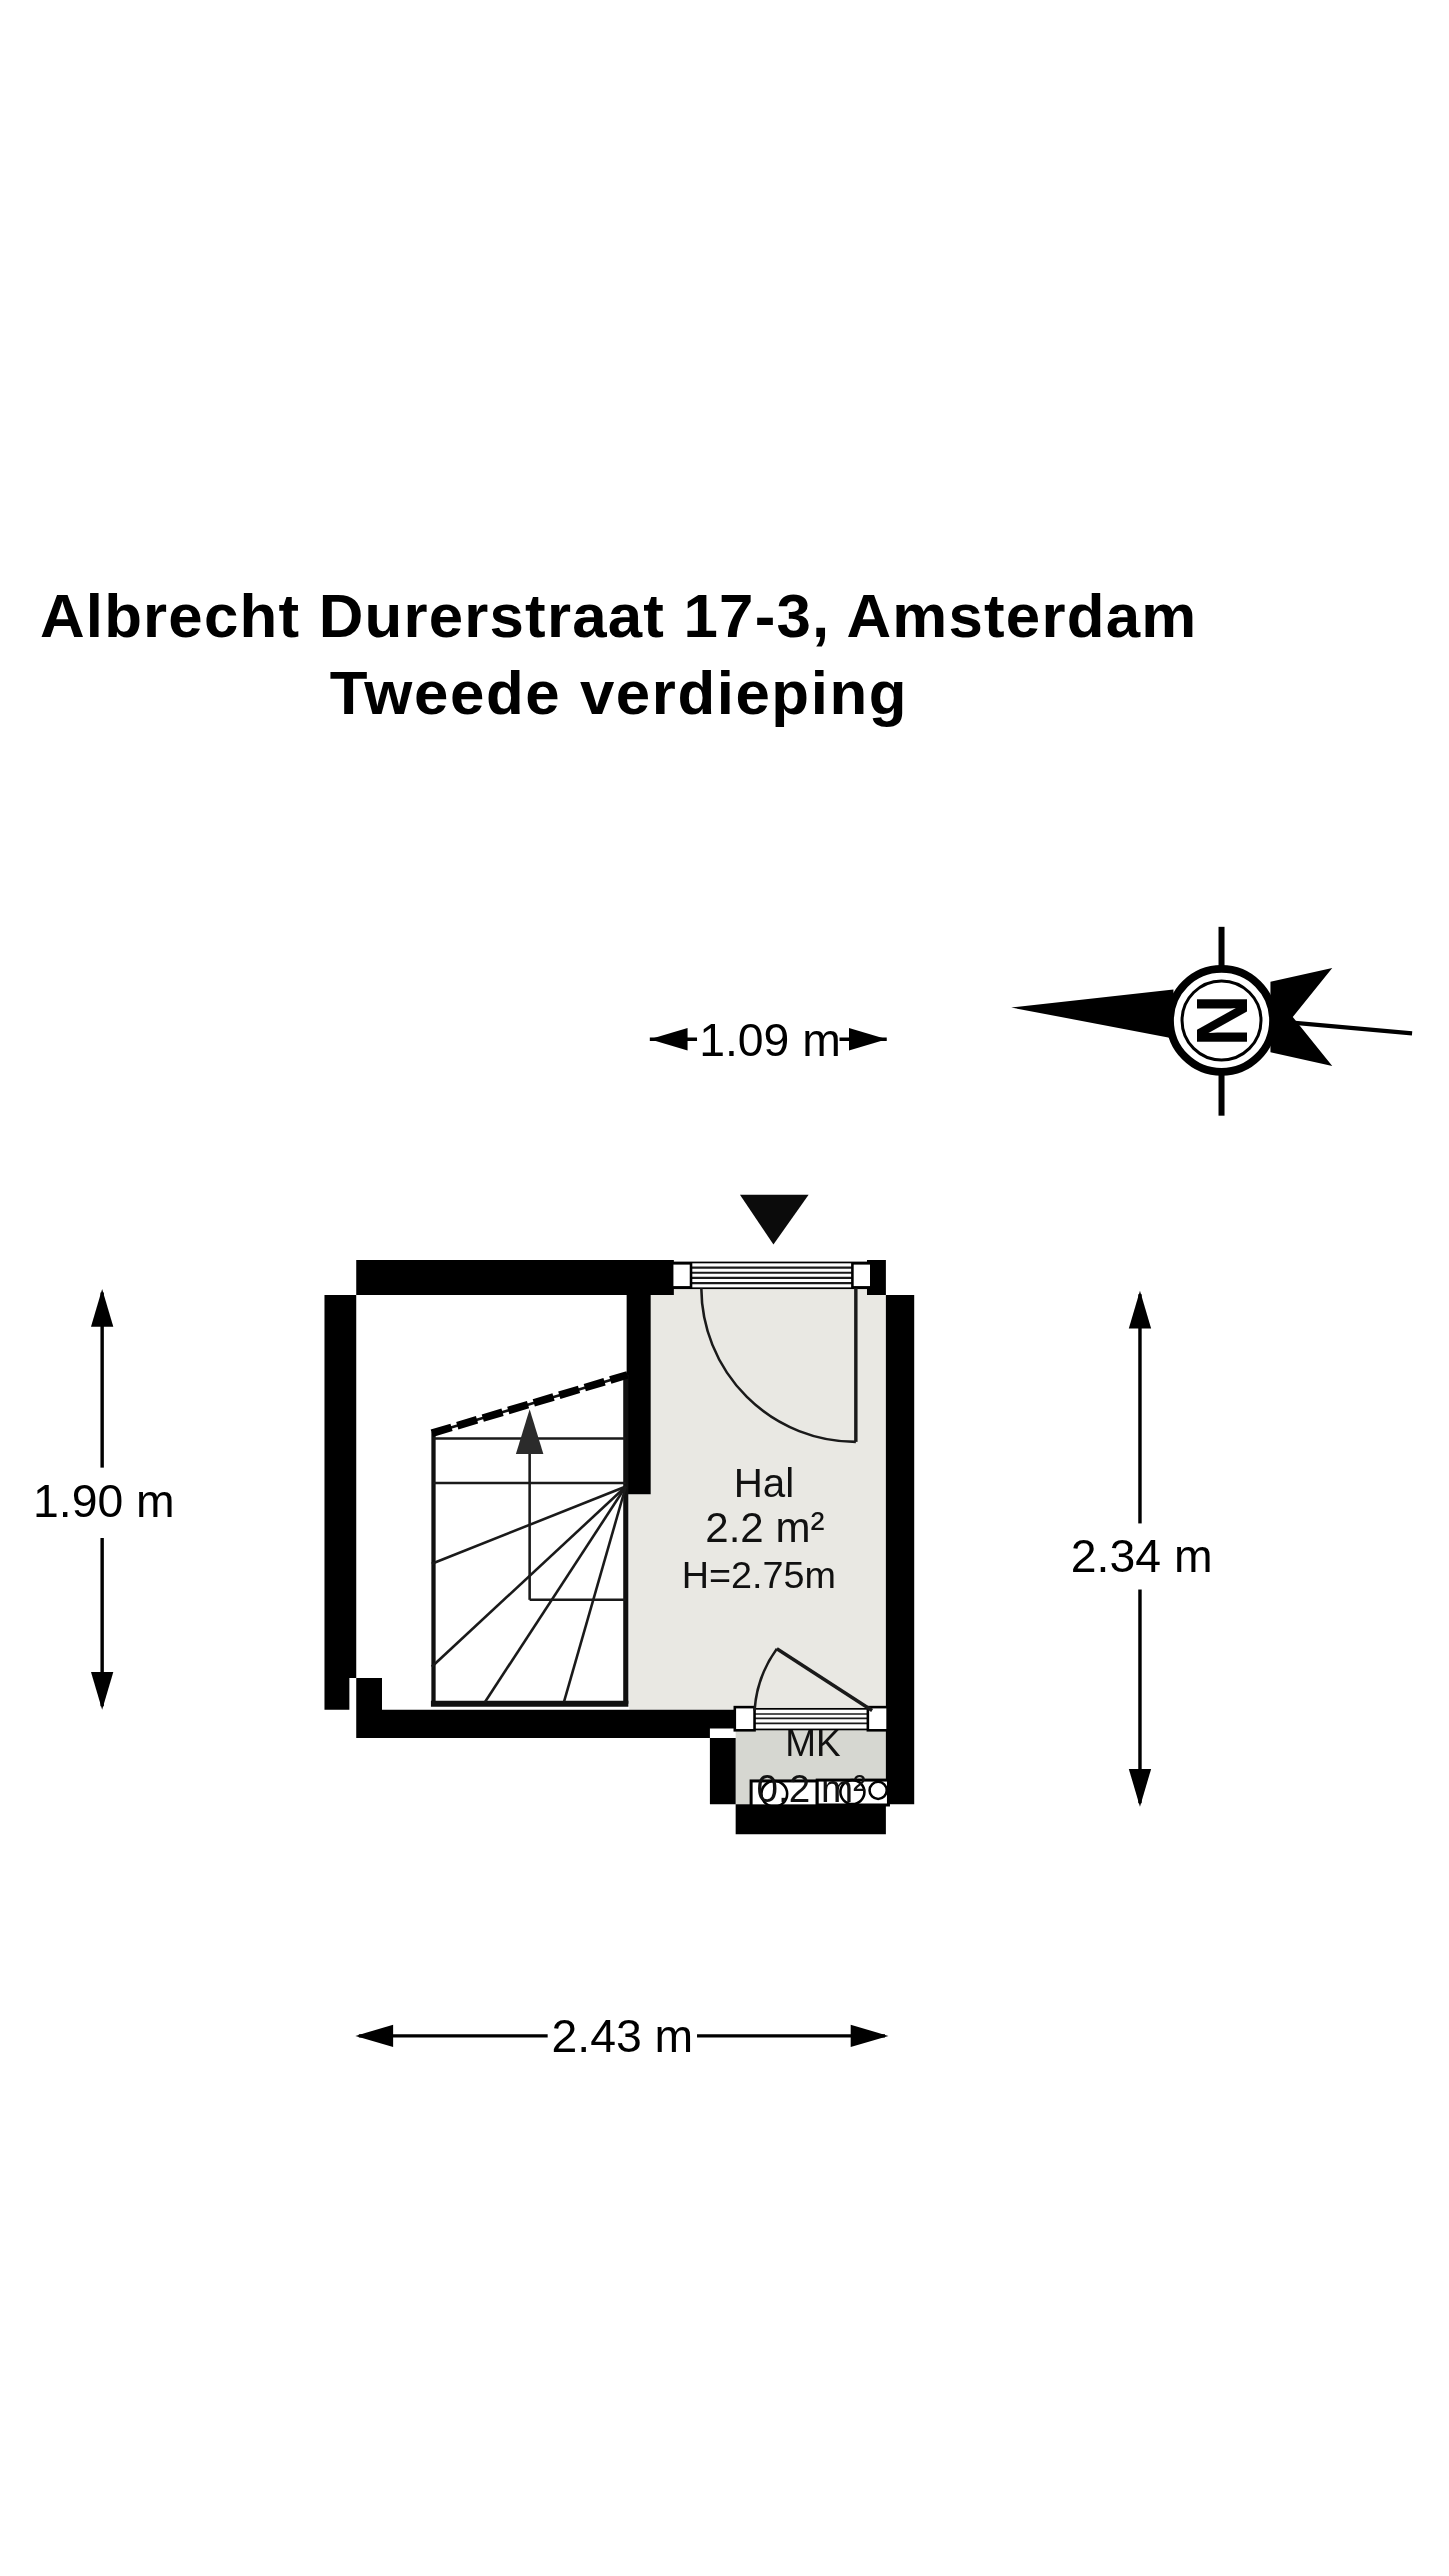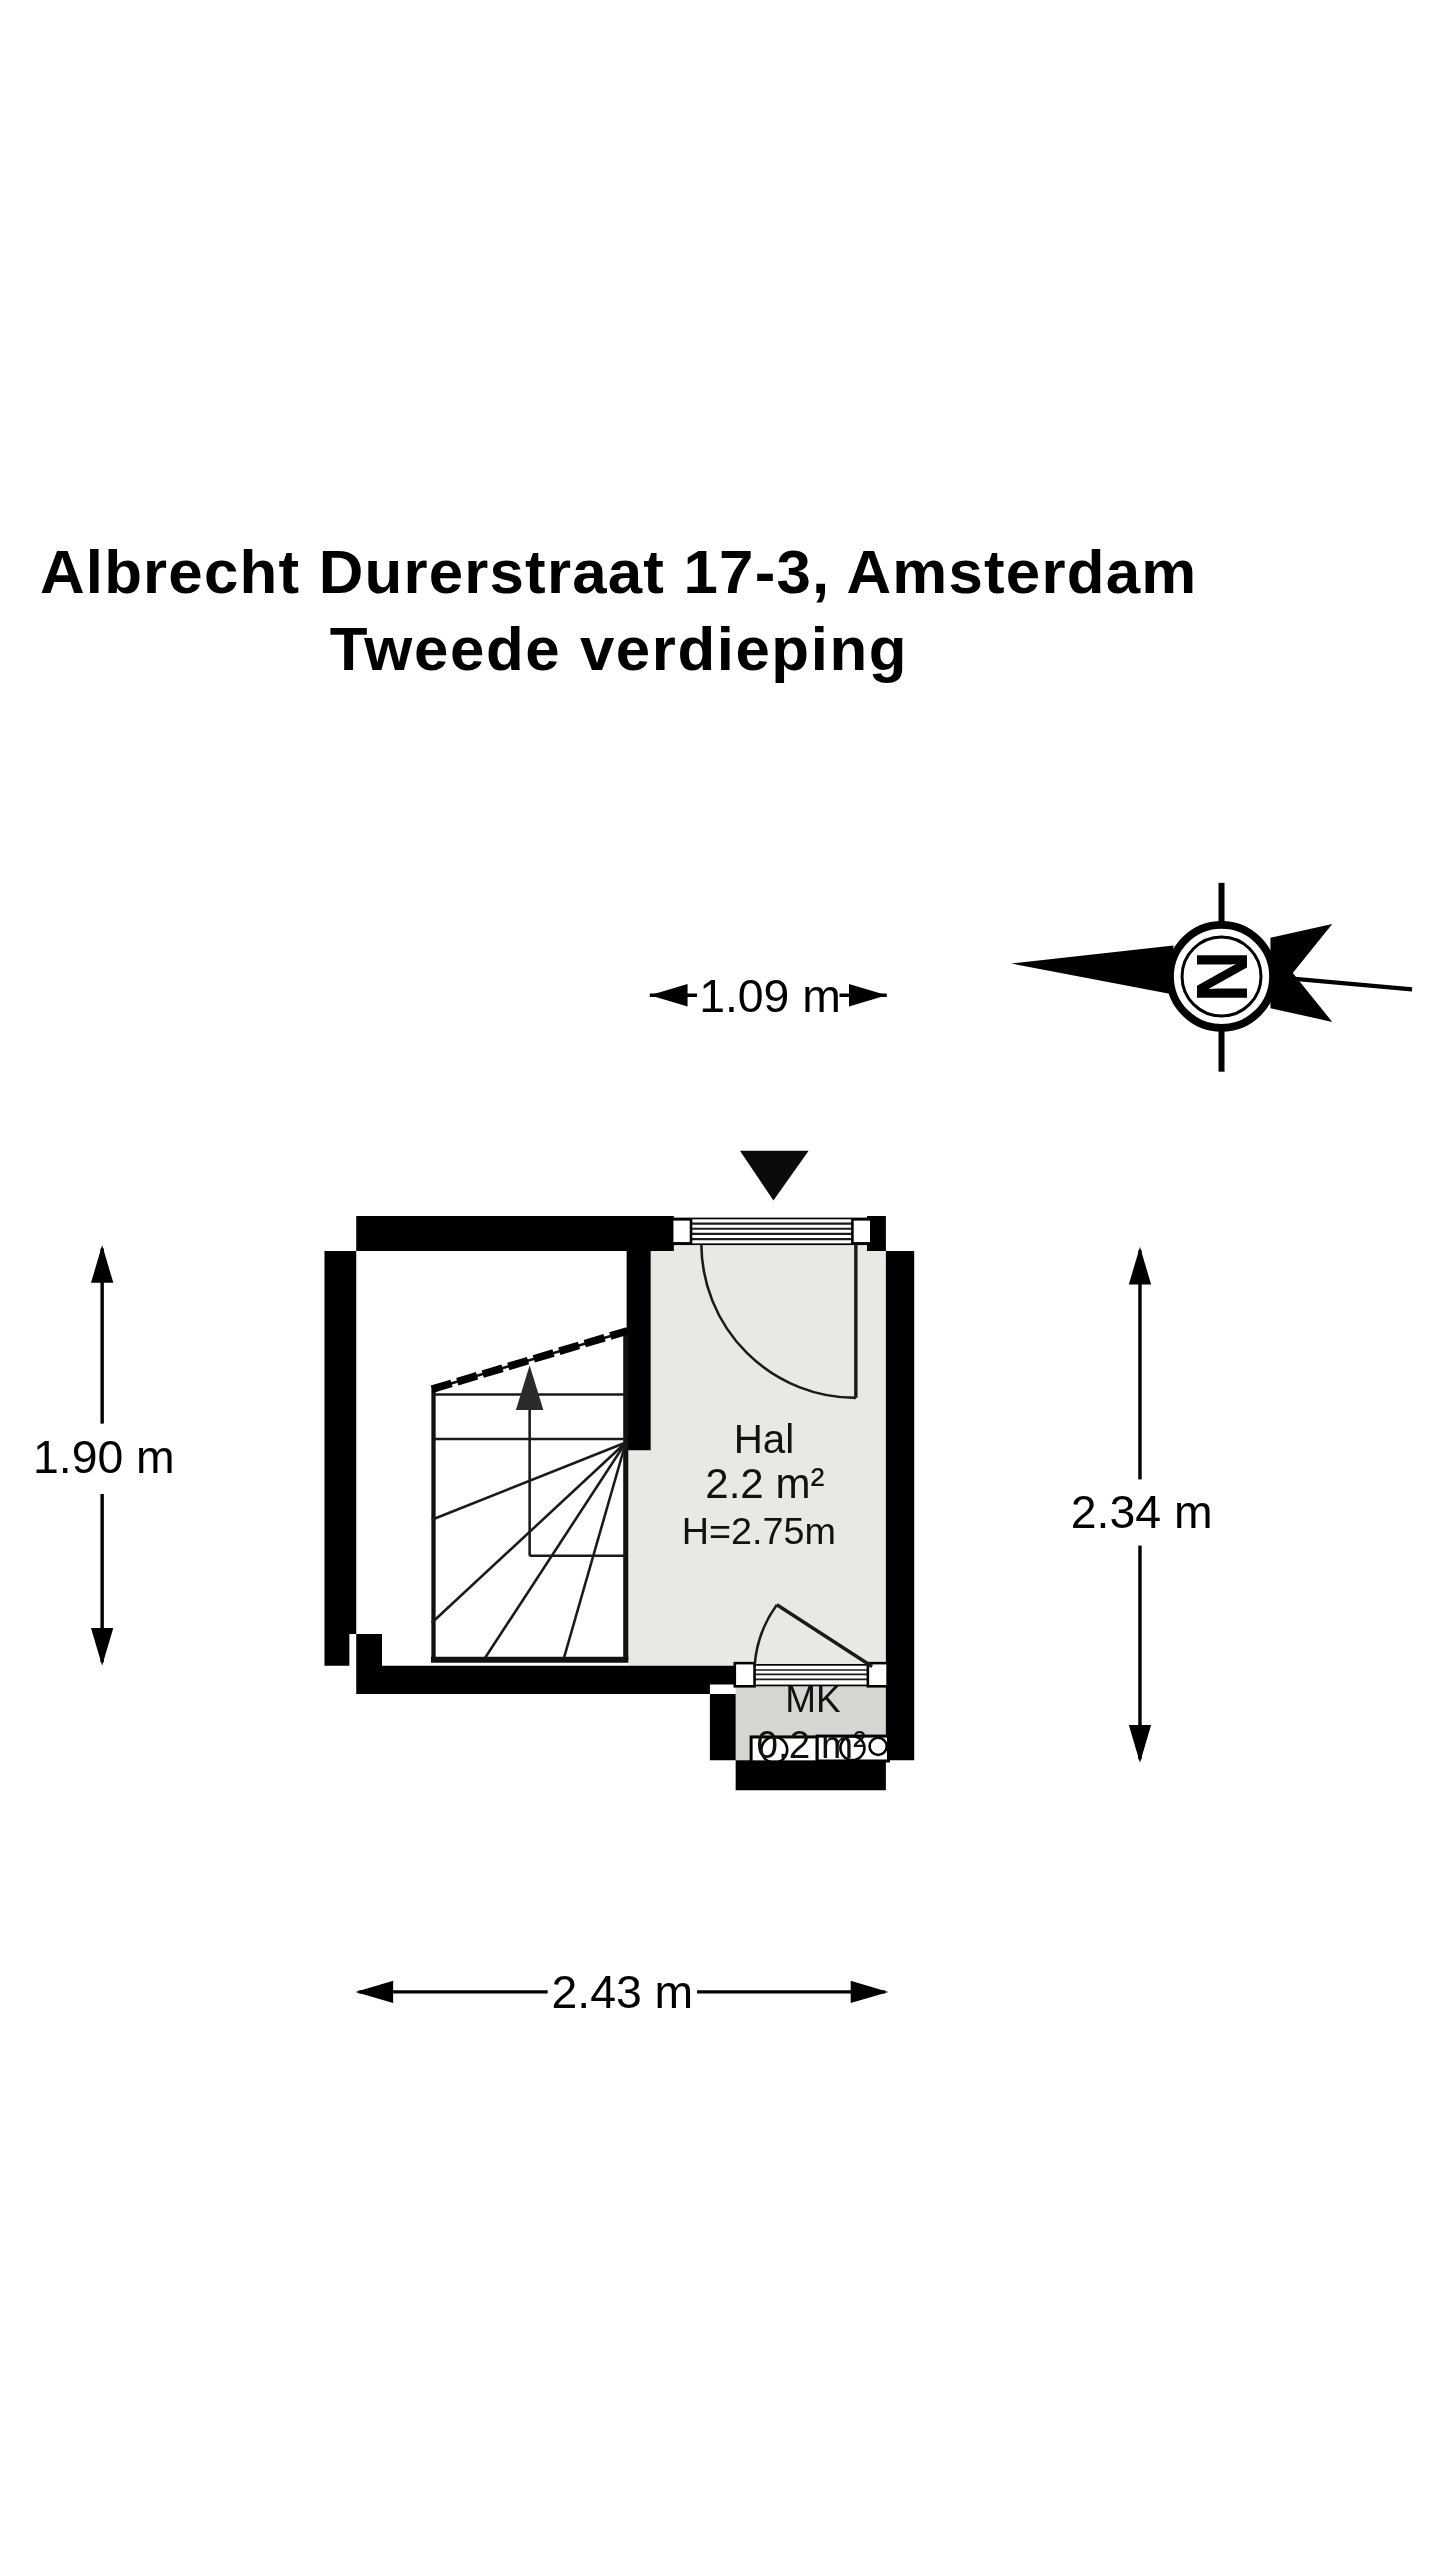--- a/index.html
+++ b/index.html
@@ -1,16 +1,16 @@
 <!DOCTYPE html>
 <html style="font-size:13.7px"><head>
 <meta charset="utf-8">
 <style>
   html,body{margin:0;padding:0;background:#ffffff;}
-  .page{position:relative;width:1449px;height:2484px;background:#ffffff;overflow:hidden;}
+  .page{position:relative;width:1449px;height:2484px;background:#ffffff;overflow:hidden;margin-top:44px;}
   svg{display:block;}
   .title-text{font-family:"Liberation Sans","DejaVu Sans",sans-serif;font-weight:bold;fill:#000000;}
   .dim-text{font-family:"Liberation Sans","DejaVu Sans",sans-serif;fill:#000000;}
   .room-text{font-family:"Liberation Sans","DejaVu Sans",sans-serif;fill:#111111;}
   .compass-letter{font-family:"Liberation Sans","DejaVu Sans",sans-serif;font-weight:bold;fill:#000000;}
   .thinline{stroke:#1a1a1a;fill:none;}
 </style>
 </head>
 <body>
 

